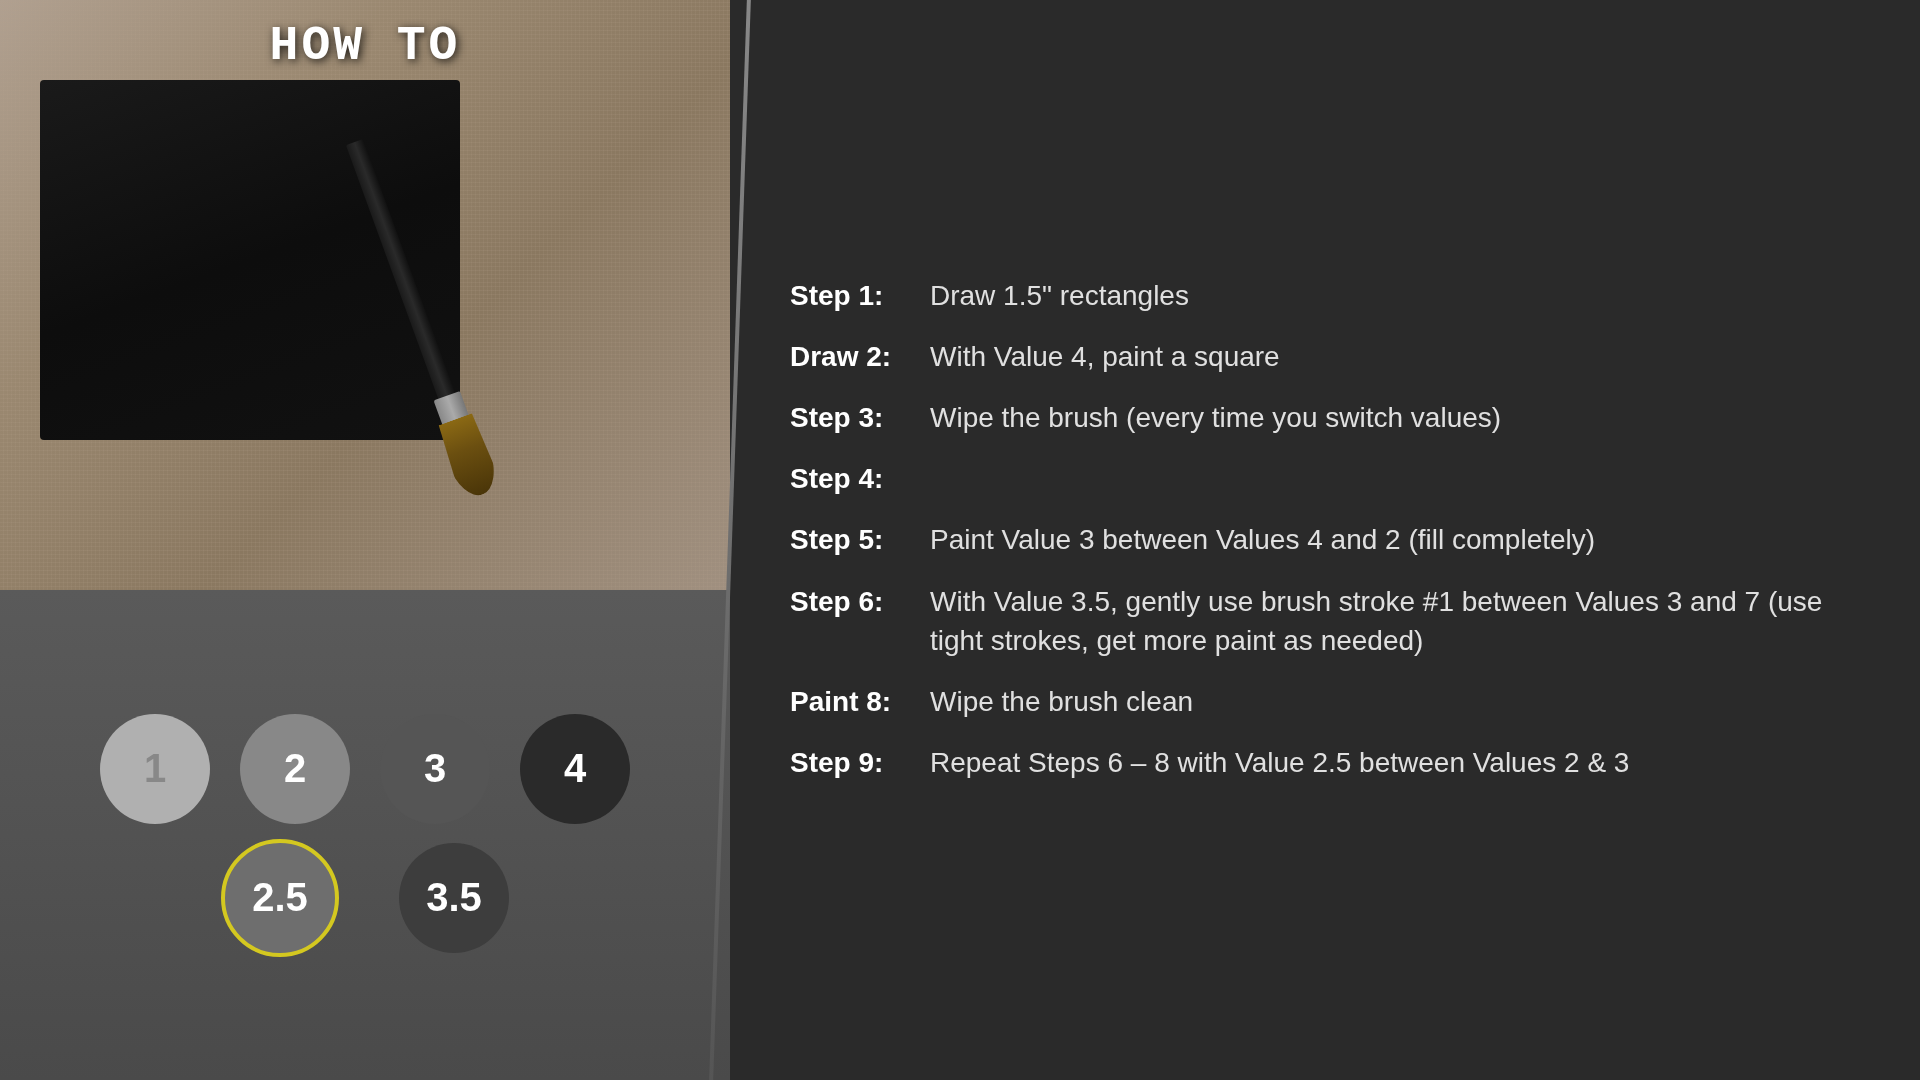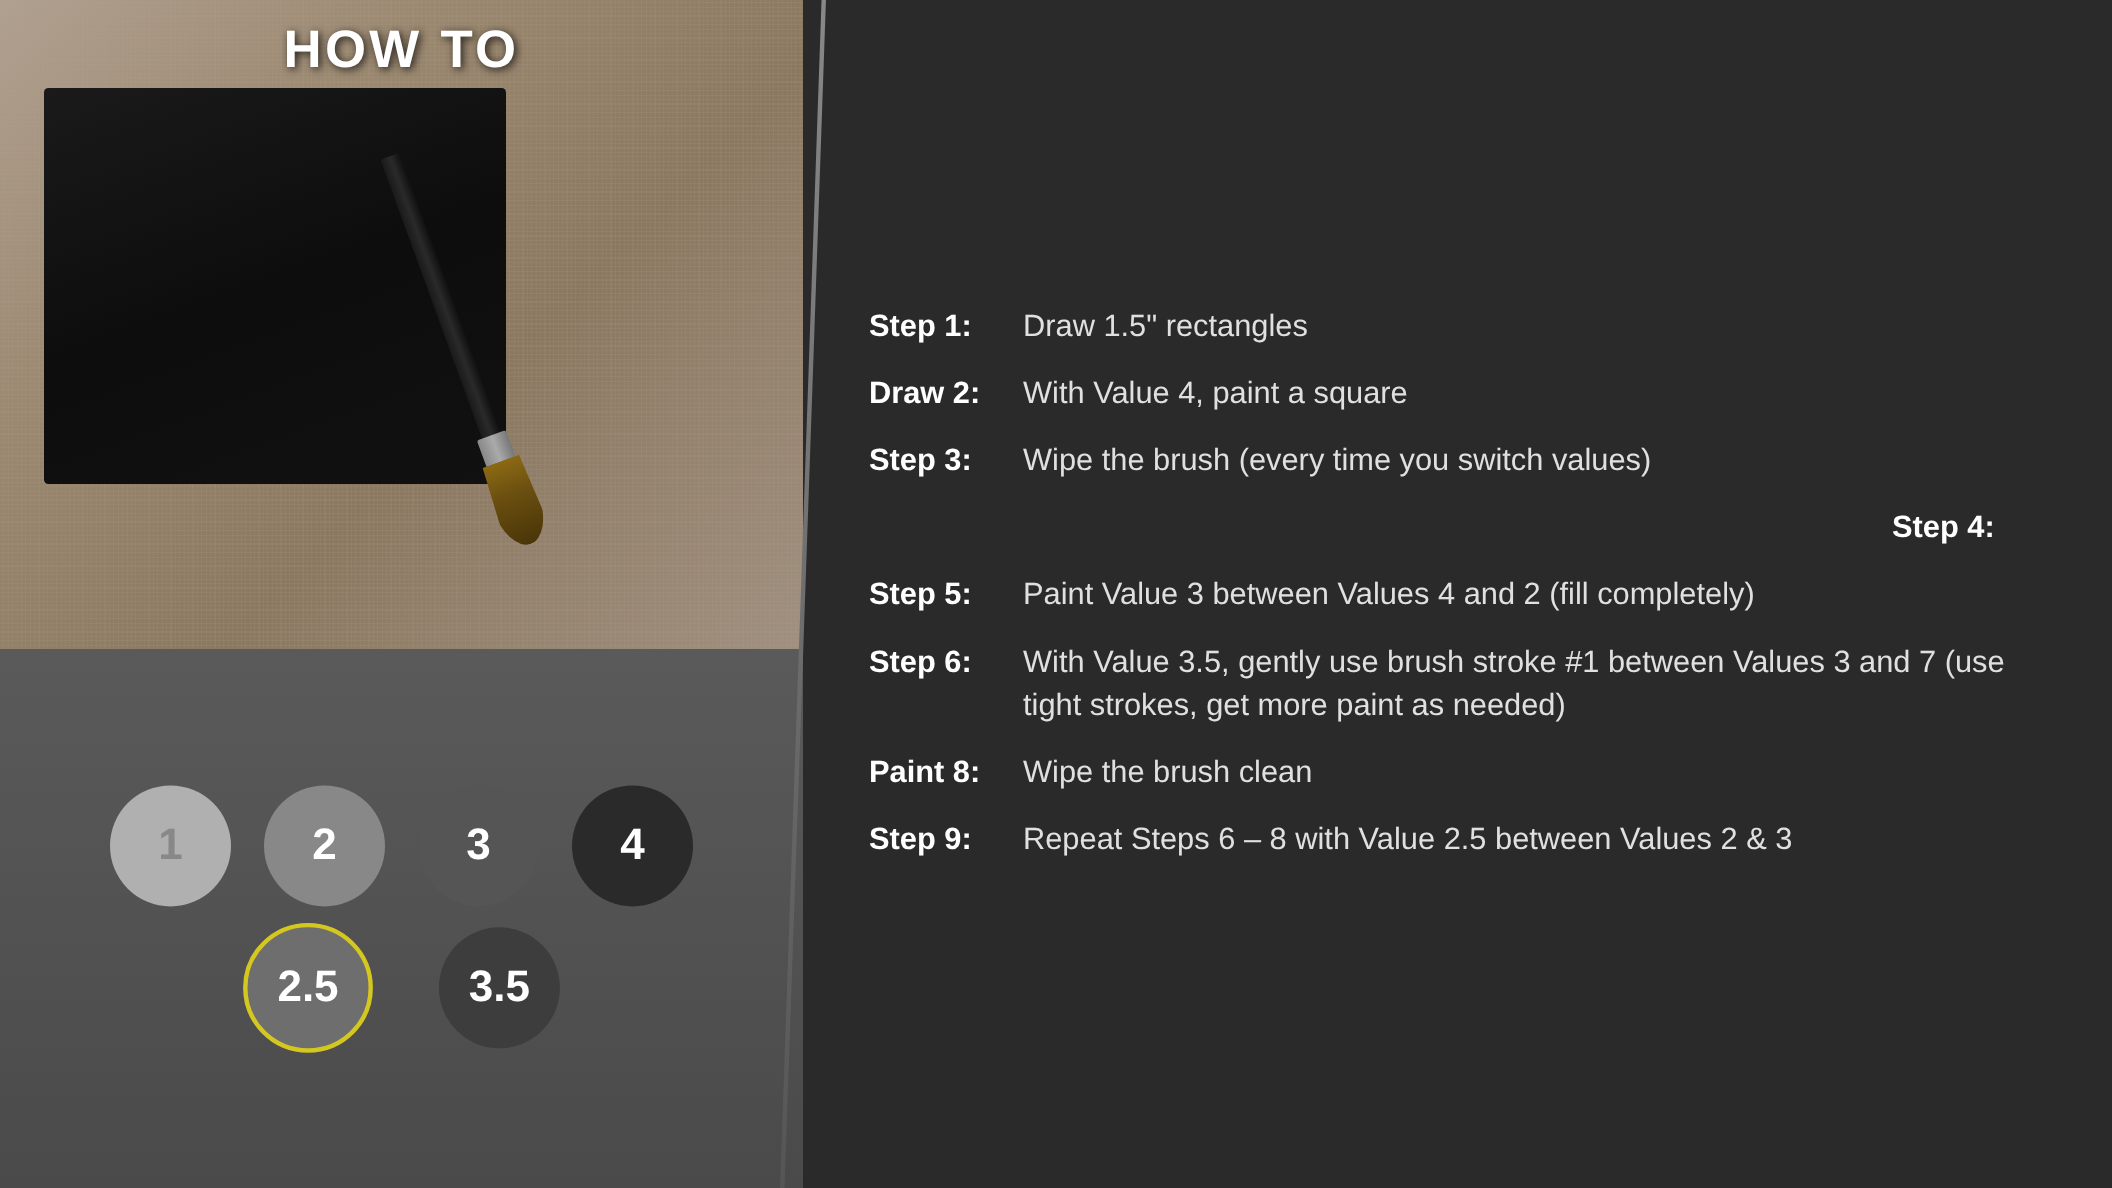--- a/index.html
+++ b/index.html
@@ -25,20 +25,21 @@
       flex-direction: column;
       background: #3a3a3a;
     }
 
     .image-section {
       width: 730px;
       height: 590px;
       position: relative;
       overflow: hidden;
       background: #a21caf;
+      font-family: Liberation Mono, monospace;
     }
 
     
     .canvas-bg {
       position: absolute;
       inset: 0;
       background: 
         repeating-linear-gradient(
           0deg,
           transparent,
@@ -216,21 +217,20 @@
       flex-direction: column;
       justify-content: center;
       gap: 0;
     }
 
     .step-row {
       display: flex;
       align-items: flex-start;
       margin-bottom: 22px;
       line-height: 1.4;
-      justify-content: flex-end;
     }
 
     .step-label {
       font-size: 28px;
       font-weight: 700;
       color: #ffffff;
       min-width: 140px;
       flex-shrink: 0;
     }
 

